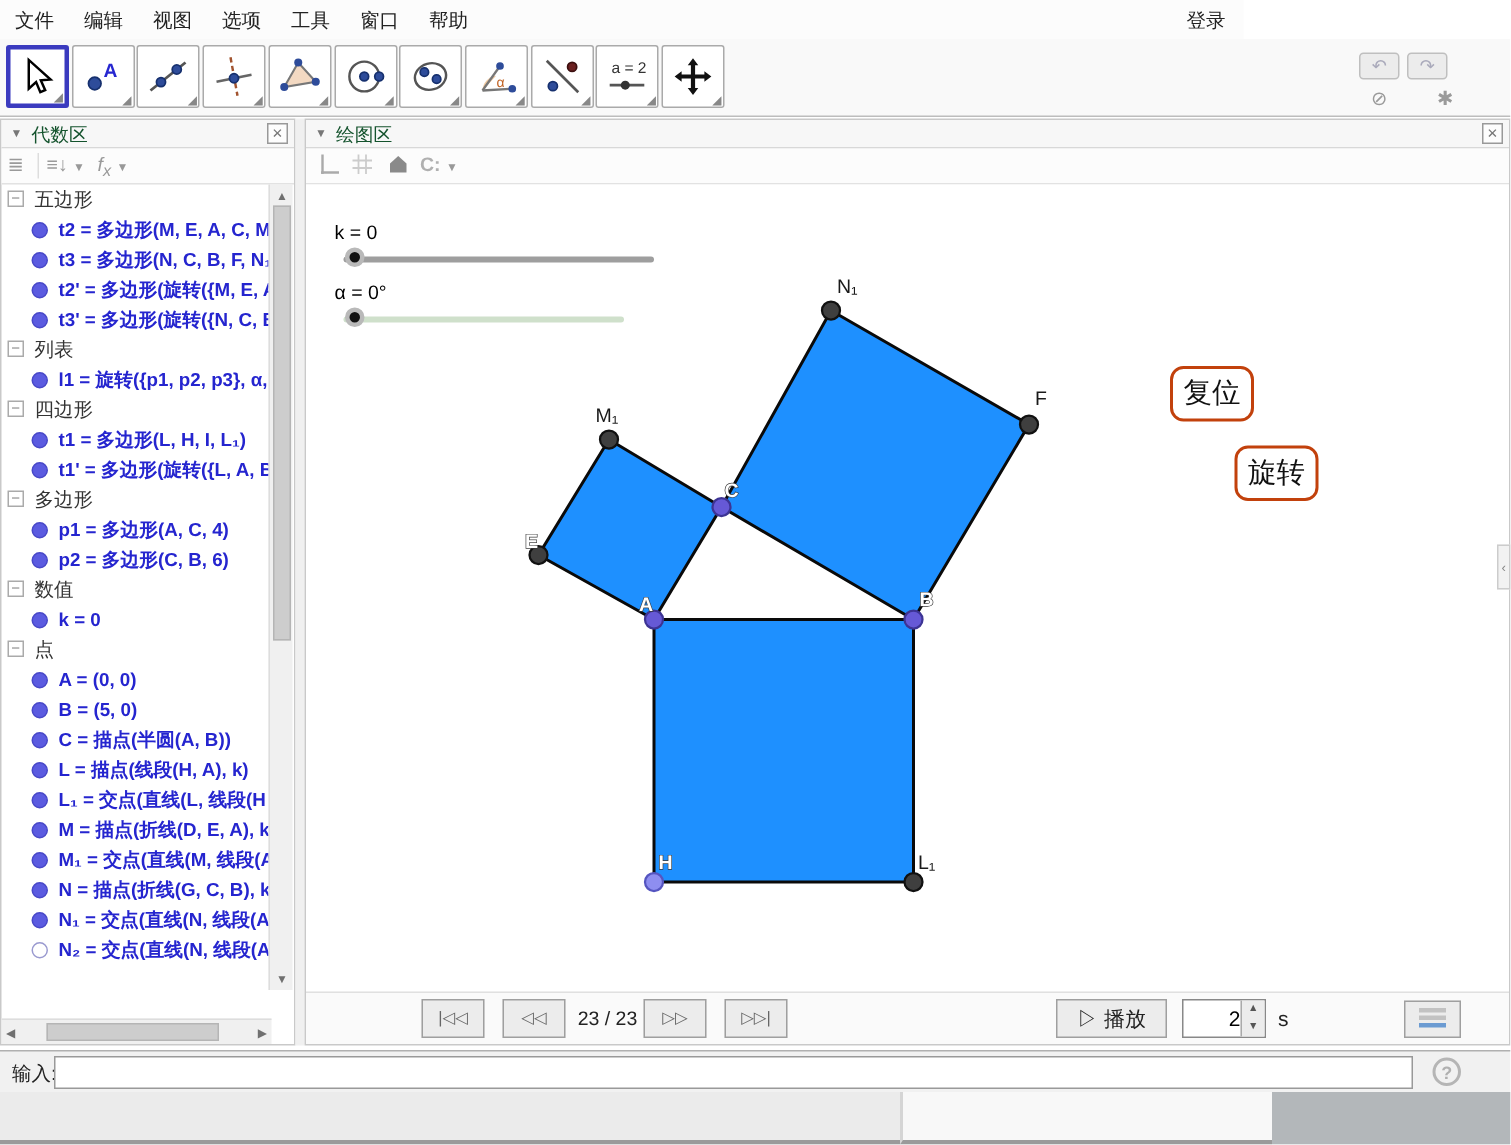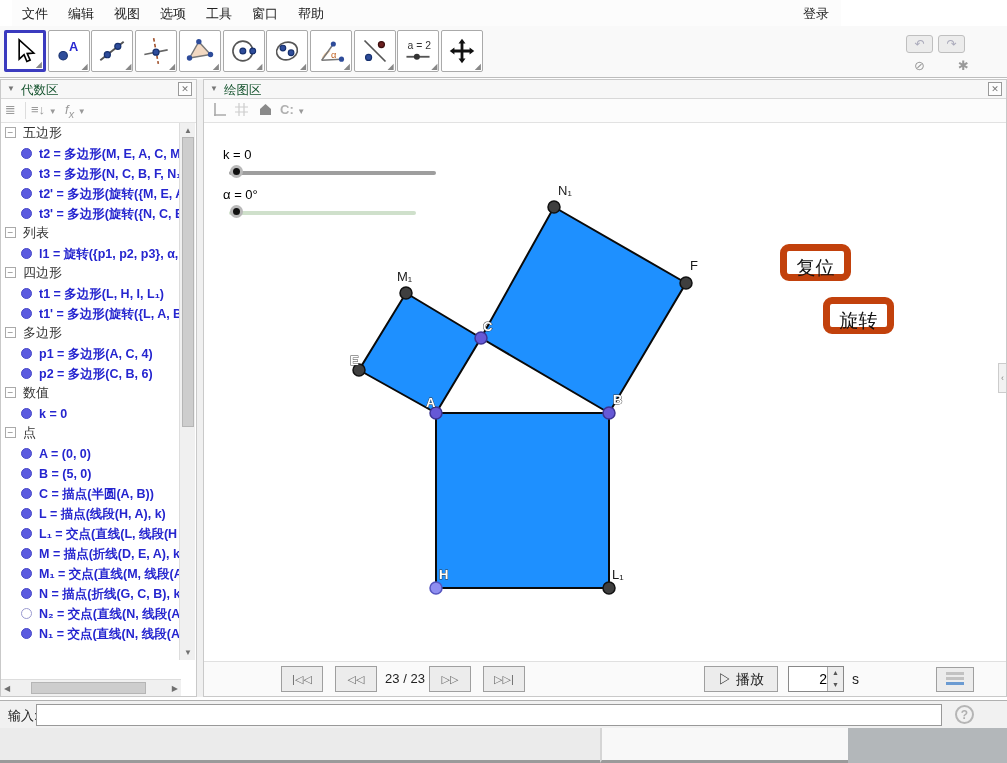--- a/index.html
+++ b/index.html
@@ -2,21 +2,21 @@
 <html><head>
 <meta charset="utf-8">
 <style>
   * { margin:0; padding:0; box-sizing:border-box; }
   html,body { width:1007px; height:763px; overflow:hidden; background:#fff;
     font-family:"Liberation Sans","DejaVu Sans",sans-serif; }
   .abs { position:absolute; }
   #app { position:relative; width:1007px; height:763px; background:#fff; }
 
   
-  #menubar { left:0; top:0; width:829px; height:26px; background:#fcfcfc;margin-left:12px; }
+  #menubar { left:0; top:0; width:829px; height:26px; background:#fcfcfc; }
   .menu-item { display:inline-block; padding:5px 10px; font-size:13px; color:#222; cursor:default; }
   #login-link { position:absolute; right:12px; top:5px; font-size:13px; color:#222; }
 
   
   #toolbar { left:0; top:26px; width:1007px; height:52px; background:#f9f9f9; border-bottom:1px solid #bdbdbd; }
   .tool-btn { position:absolute; top:4px; width:42px; height:42px; background:#fff; border:1px solid #aaa; border-radius:2px; }
   .tool-btn.selected { border:3px solid #3b3bbf; }
   .tool-btn svg { position:absolute; left:50%; top:50%; transform:translate(-50%,-50%); }
   .tool-caret { position:absolute; right:1px; bottom:0; font-size:8px; color:#888; line-height:8px; }
   .tb-right-btn { position:absolute; width:27px; height:18px; background:#ececec; border:1px solid #bfbfbf; border-radius:3px; color:#aab; font-size:12px; line-height:15px; text-align:center; }
@@ -52,21 +52,21 @@
   .hscroll { position:absolute; left:0; bottom:0; width:180px; height:17px; background:#f0f0f0; border-top:1px solid #ddd; }
   .hthumb { position:absolute; left:30px; top:2px; width:115px; height:12px; background:#cdcdcd; border:1px solid #b5b5b5; }
   .scroll-arrow { position:absolute; font-size:8px; color:#707070; }
 
   
   #graphics-canvas { position:absolute; left:0; top:43px; width:802px; height:540px; background:#fff; overflow:hidden; }
   #figure-svg { position:absolute; left:0; top:0; }
   .slider-label { position:absolute; font-size:13px; color:#000; }
   .slider-track { position:absolute; height:4px; border-radius:2px; }
   .slider-knob { position:absolute; width:13px; height:13px; border-radius:50%; background:#111; border:3px solid #b9b9b9; }
-  .gg-button { position:absolute; width:71px; height:37px; background:#fff; border:7px solid #c2410c; border-radius:9px; font-size:19px; color:#111; text-align:center; line-height:33px; cursor:pointer; }
+  .gg-button { position:absolute; width:56px; height:37px; background:#fff; border:2px solid #c2410c; border-radius:9px; font-size:19px; color:#111; text-align:center; line-height:33px; cursor:pointer; }
 
   
   #navbar { position:absolute; left:0; bottom:0; width:802px; height:35px; background:#fafafa; border-top:1px solid #e0e0e0; }
   .nav-btn { position:absolute; top:4px; width:42px; height:26px; background:#ececec; border:1px solid #9f9f9f; color:#666; font-size:11px; text-align:center; line-height:24px; }
   #nav-counter { position:absolute; left:178px; top:9px; width:46px; font-size:13px; color:#222; text-align:center; }
   #play-button { position:absolute; left:500px; top:4px; width:74px; height:26px; background:#ececec; border:1px solid #9f9f9f; font-size:14px; color:#222; text-align:center; line-height:24px; }
   #speed-spinner { position:absolute; left:584px; top:4px; width:56px; height:26px; background:#fff; border:1px solid #888; }
   #speed-value { position:absolute; left:0; top:0; width:38px; height:24px; border:0; text-align:right; font-size:14px; font-family:inherit; background:transparent; }
   .stepper { position:absolute; right:0; top:0; width:16px; height:24px; background:#ececec; border-left:1px solid #aaa; }
   .stepper div { height:12px; font-size:7px; color:#555; text-align:center; line-height:12px; }
@@ -219,22 +219,22 @@
         <div class="ag-row ag-item"><span class="dot"></span><span class="itext">k = 0</span></div>
         <div class="ag-row ag-group"><span class="minus">−</span><span>点</span></div>
         <div class="ag-row ag-item"><span class="dot"></span><span class="itext">A = (0, 0)</span></div>
         <div class="ag-row ag-item"><span class="dot"></span><span class="itext">B = (5, 0)</span></div>
         <div class="ag-row ag-item"><span class="dot"></span><span class="itext">C = 描点(半圆(A, B))</span></div>
         <div class="ag-row ag-item"><span class="dot"></span><span class="itext">L = 描点(线段(H, A), k)</span></div>
         <div class="ag-row ag-item"><span class="dot"></span><span class="itext">L₁ = 交点(直线(L, 线段(H</span></div>
         <div class="ag-row ag-item"><span class="dot"></span><span class="itext">M = 描点(折线(D, E, A), k)</span></div>
         <div class="ag-row ag-item"><span class="dot"></span><span class="itext">M₁ = 交点(直线(M, 线段(A</span></div>
         <div class="ag-row ag-item"><span class="dot"></span><span class="itext">N = 描点(折线(G, C, B), k)</span></div>
+        <div class="ag-row ag-item"><span class="dot"></span><span class="itext">N₁ = 交点(直线(N, 线段(A</span></div>
         <div class="ag-row ag-item"><span class="dot hollow"></span><span class="itext">N₂ = 交点(直线(N, 线段(A</span></div>
-        <div class="ag-row ag-item"><span class="dot"></span><span class="itext">N₁ = 交点(直线(N, 线段(A</span></div>
       </div>
     <div class="vscroll">
       <span class="scroll-arrow" style="left:4px; top:3px;">▲</span>
       <div class="vthumb"></div>
       <span class="scroll-arrow" style="left:4px; bottom:3px;">▼</span>
     </div>
     <div class="hscroll">
       <span class="scroll-arrow" style="left:3px; top:4px;">◀</span>
       <div class="hthumb"></div>
       <span class="scroll-arrow" style="right:3px; top:4px;">▶</span>

